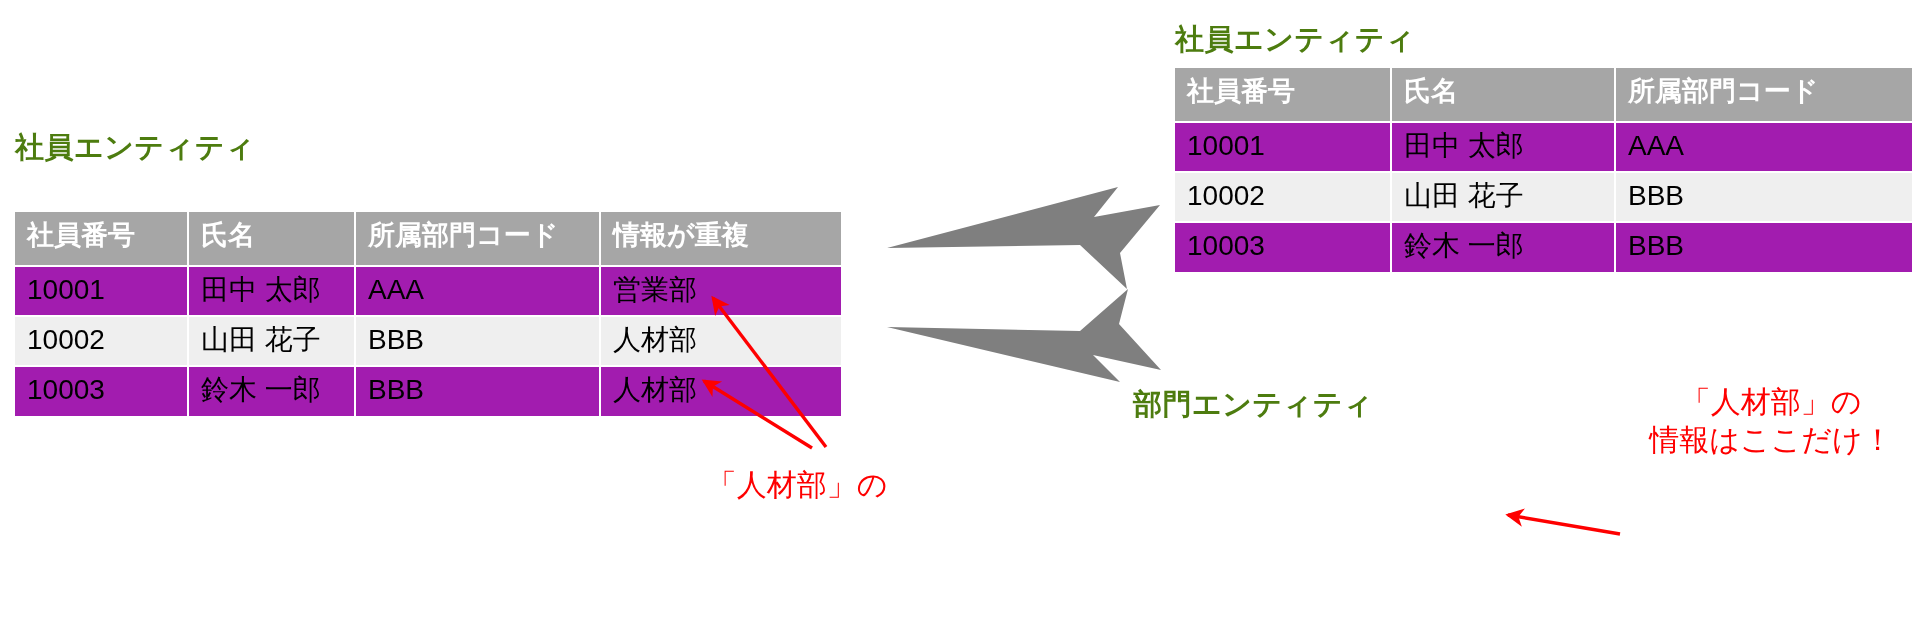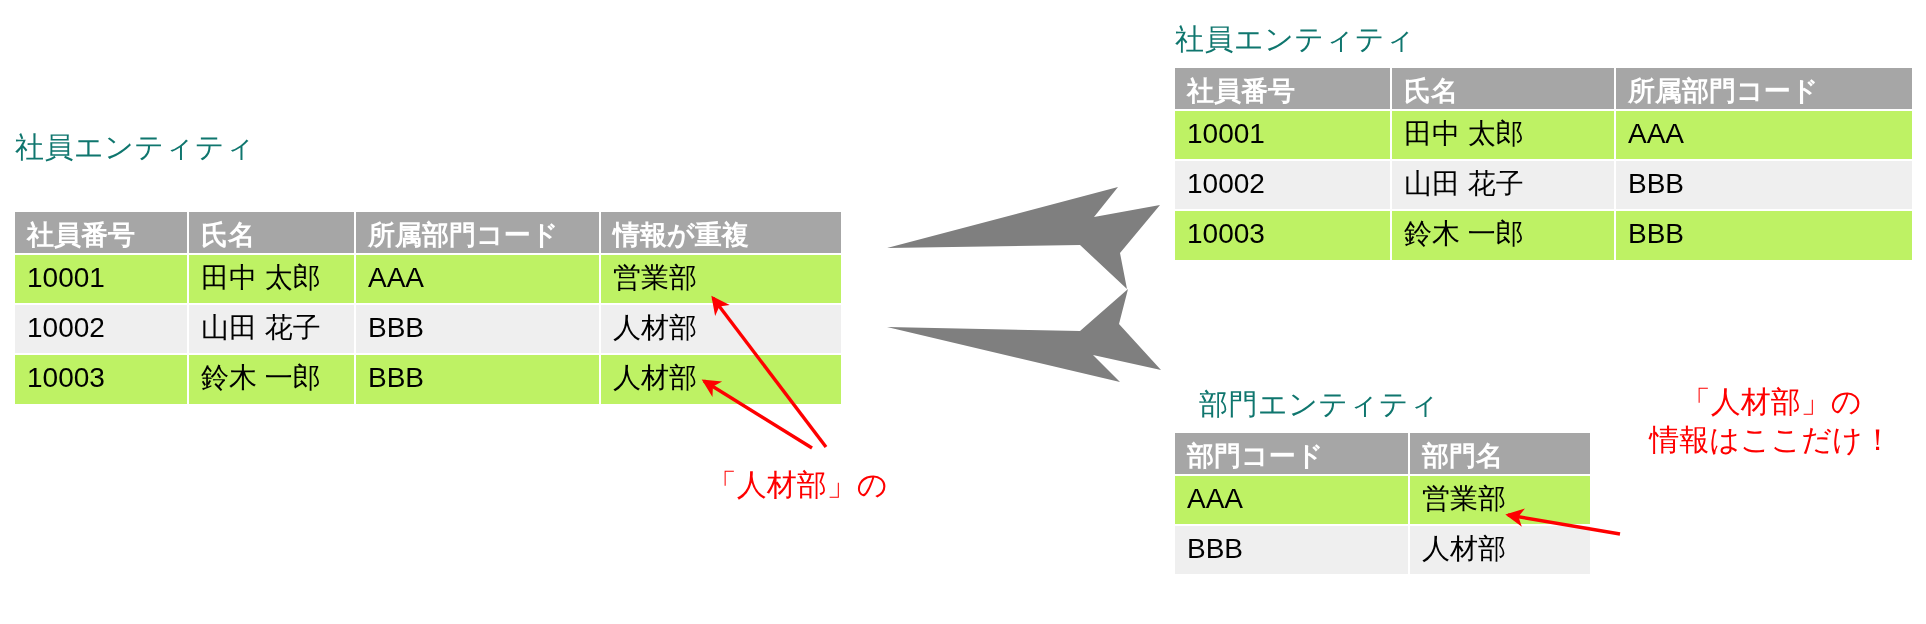--- a/index.html
+++ b/index.html
@@ -6,53 +6,53 @@
   html, body {
     width: 1926px; height: 624px;
     background: #ffffff;
     font-family: "Liberation Sans", "DejaVu Sans", sans-serif;
     overflow: hidden;
   }
   #stage { position: relative; width: 1926px; height: 624px; background:#fff; }
 
   .tbl-title {
     position: absolute;
-    font-weight: normal;
-    color: #0f766e;
+    font-weight: bold;
+    color: #4d7c0f;
     font-size: 29px;
     letter-spacing: 0.5px;
     white-space: nowrap;
   }
 
   table.ent {
     position: absolute;
     border-collapse: separate;
     border-spacing: 2px 2px;
     table-layout: fixed;
   }
   table.ent th {
     background: #a6a6a6;
     color: #ffffff;
     font-weight: bold;
     font-size: 27px;
     text-align: left;
-    padding: 8px 0 2px 12px;
+    padding: 8px 0 14px 12px;
     white-space: nowrap;
     line-height: 1.15;
   }
   table.ent td {
     color: #000000;
     font-weight: normal;
     font-size: 28px;
     text-align: left;
     padding: 7px 0 9px 12px;
     white-space: nowrap;
     line-height: 1.15;
   }
-  table.ent tr.odd td  { background: #bef264; }
+  table.ent tr.odd td  { background: #a21caf; }
   table.ent tr.even td { background: #efefef; }
 
   .arrow-svg { position: absolute; overflow: visible; }
 
   .red-note {
     position: absolute;
     color: #fe0000;
     font-size: 30px;
     line-height: 1.28;
     white-space: nowrap;
@@ -130,44 +130,22 @@
         <td>BBB</td>
       </tr>
       <tr class="odd">
         <td>10003</td>
         <td>鈴木 一郎</td>
         <td>BBB</td>
       </tr>
     </tbody>
   </table>
 
-  <div class="tbl-title" style="left:1199px; top:385px;">部門エンティティ</div>
+  <div class="tbl-title" style="left:1133px; top:385px;">部門エンティティ</div>
 
-  <table class="ent" id="department-table" style="left:1173px; top:431px; width:417px;">
-    <colgroup>
-      <col style="width:233px">
-        <col style="width:180px">
-    </colgroup>
-    <thead>
-      <tr>
-        <th>部門コード</th>
-        <th>部門名</th>
-      </tr>
-    </thead>
-    <tbody>
-      <tr class="odd">
-        <td>AAA</td>
-        <td>営業部</td>
-      </tr>
-      <tr class="even">
-        <td>BBB</td>
-        <td>人材部</td>
-      </tr>
-    </tbody>
-  </table>
 
   <svg class="arrow-svg" style="left:0px; top:0px; width:1926px; height:624px;" viewBox="0 0 1926 624">
 
     <path d="M 887,248 L 1118,187 L 1094,217 L 1160,205 L 1120,253 L 1127,289 L 1080,245 Z" fill="#7f7f7f"></path>
 
     <path d="M 887,327 L 1120,382 L 1093,355 L 1161,370 L 1119,324 L 1128,289 L 1080,331 Z" fill="#7f7f7f"></path>
   </svg>
 
   <svg class="arrow-svg" style="left:0px; top:0px; width:1926px; height:624px;" viewBox="0 0 1926 624">
     <defs>

